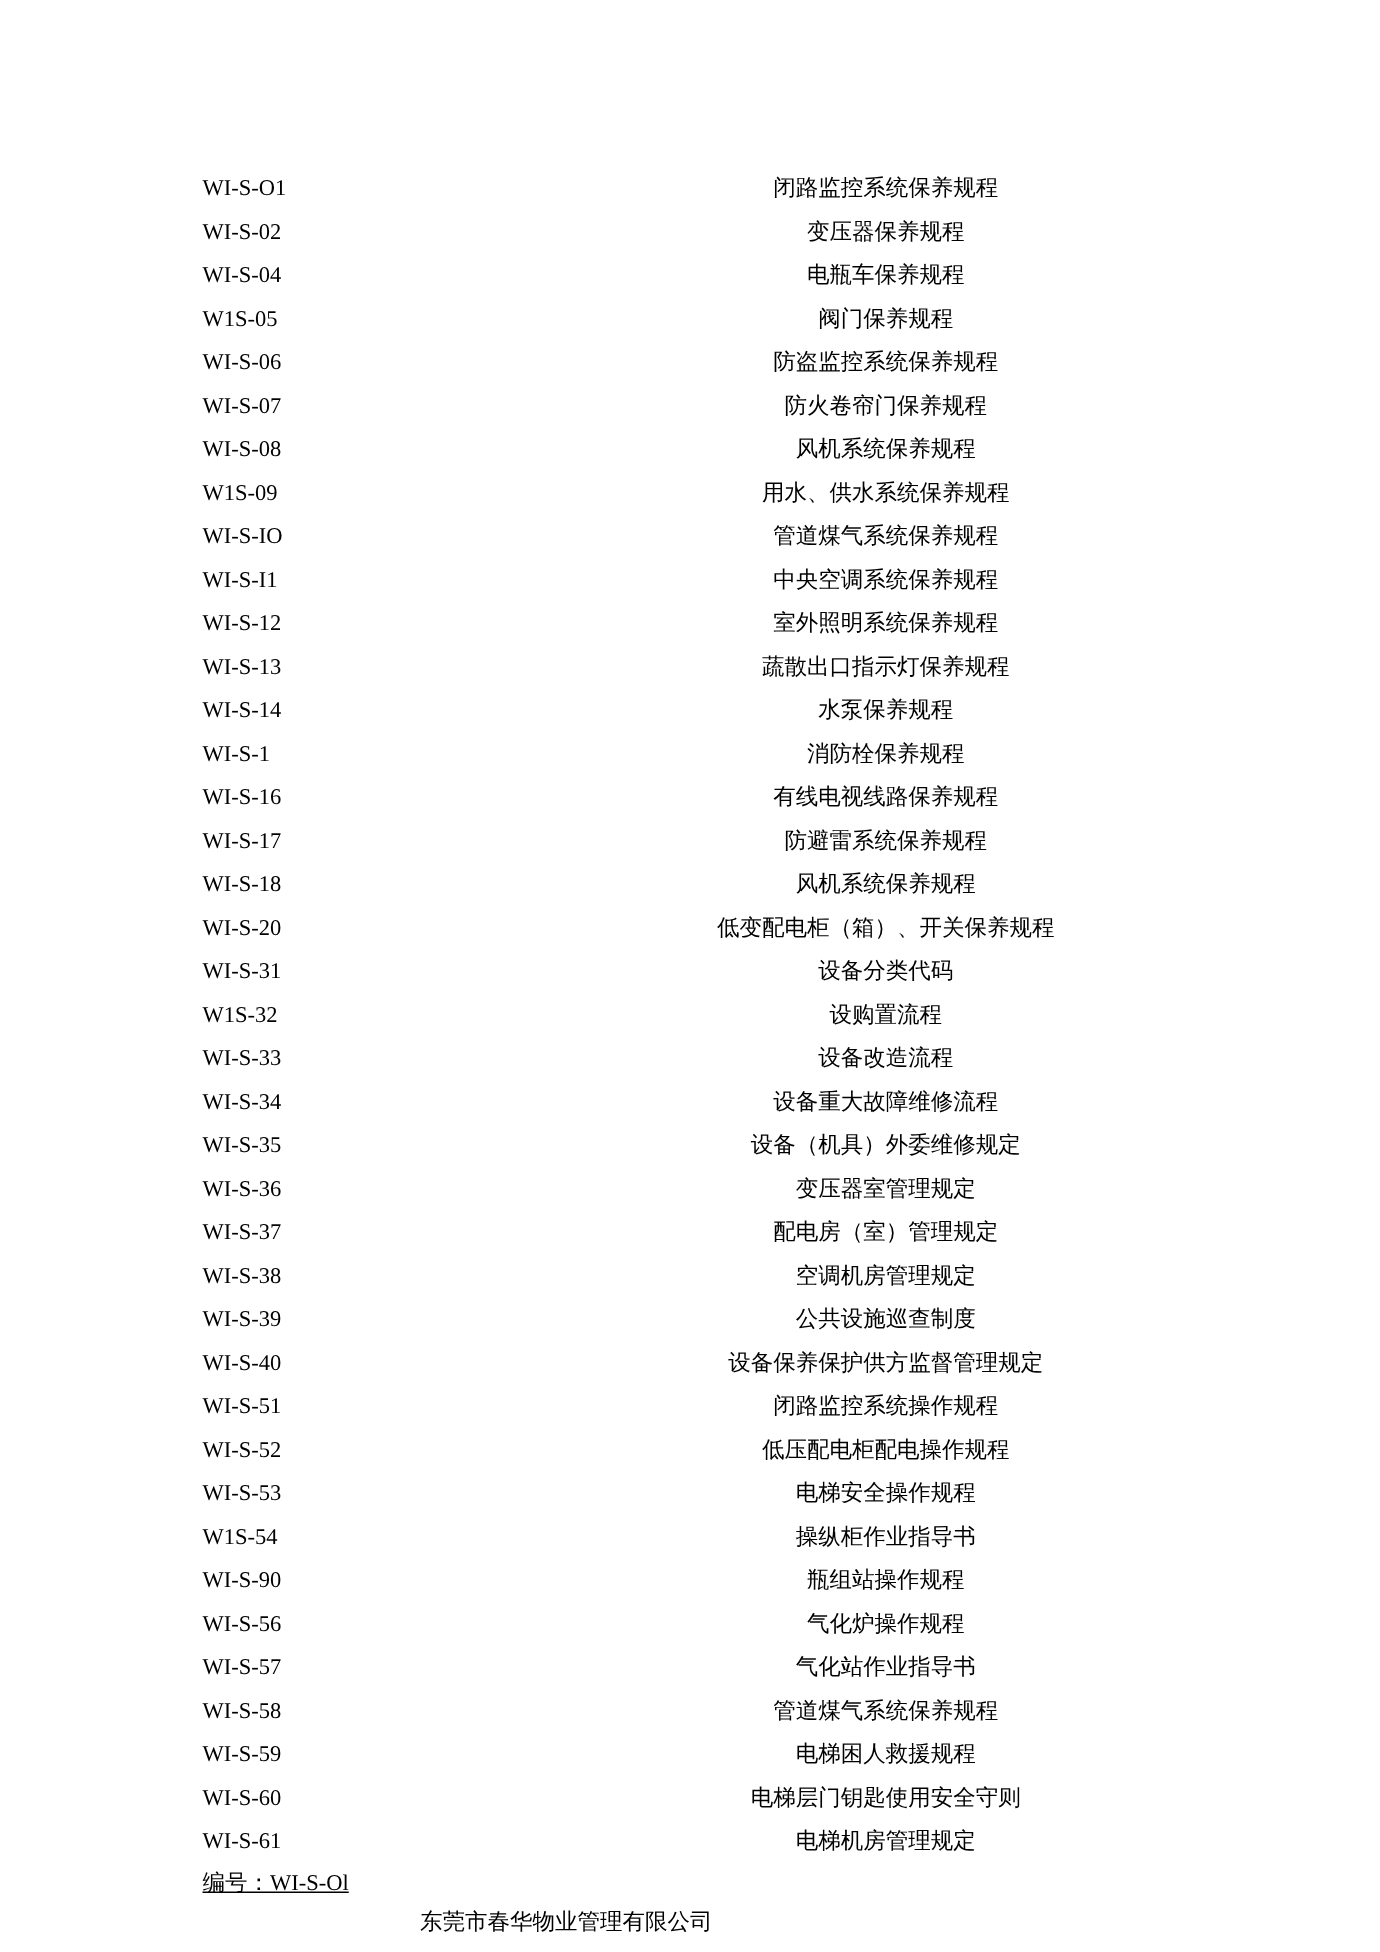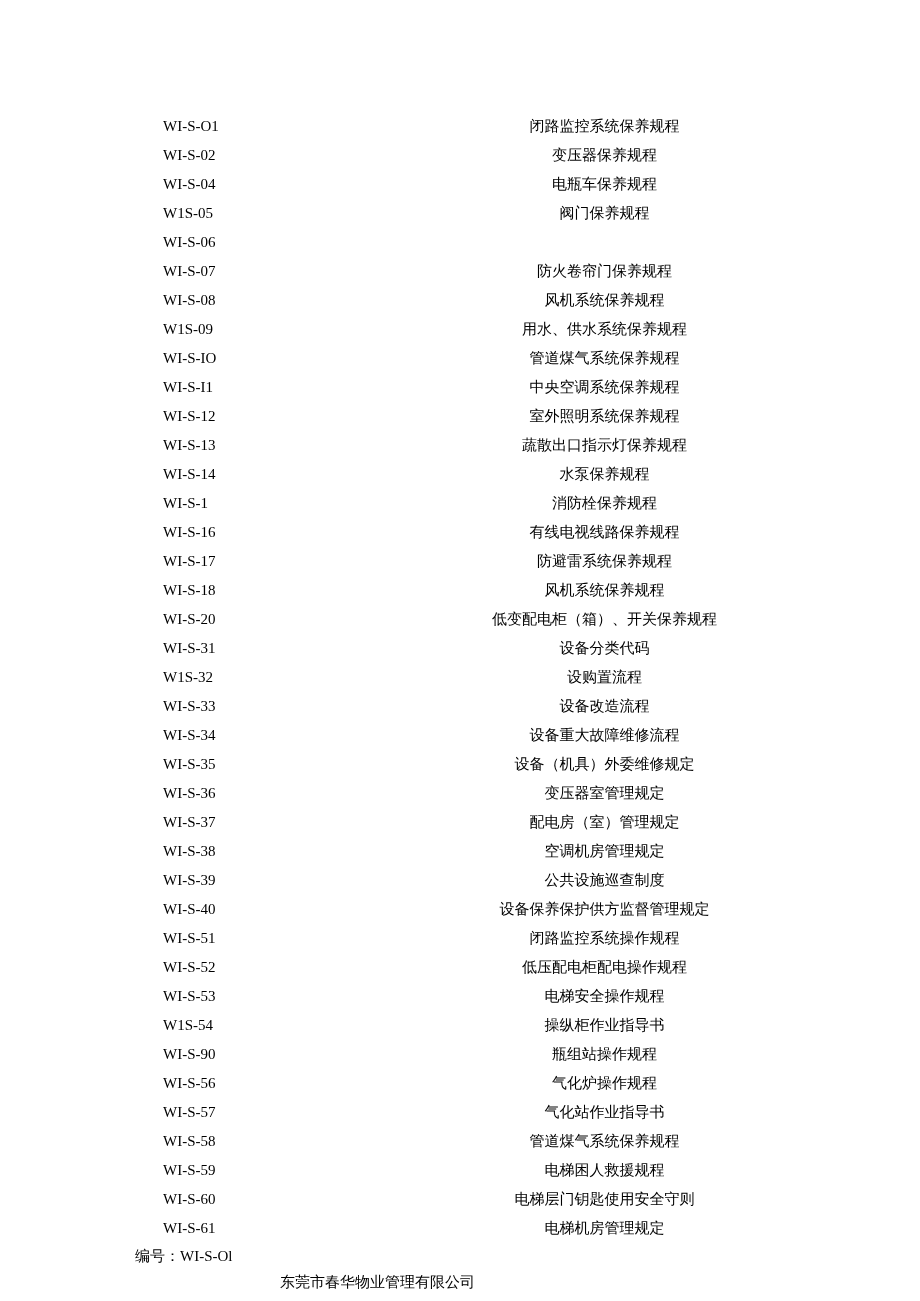--- a/index.html
+++ b/index.html
@@ -11,32 +11,32 @@
       padding-top: 112px;
       padding-left: 135px;
       padding-right: 100px;
       color: #000;
       font-size: 15px;
     }
     .row {
       display: flex;
       line-height: 29px;
       height: 29px;
-      margin-left: 28px;
     }
     .code {
       width: 226px;
       flex-shrink: 0;
     }
     .title {
       flex: 1;
       text-align: center;
     }
     .footer-line {
       line-height: 26px;
+      text-decoration: underline;
     }
     .footer-company {
       text-align: left;
       padding-left: 145px;
       line-height: 26px;
     }
   </style>
 </head>
 <body>
 
@@ -52,20 +52,21 @@
     <div class="row">
       <div class="code">WI-S-04</div>
       <div class="title">电瓶车保养规程</div>
     </div>
     <div class="row">
       <div class="code">W1S-05</div>
       <div class="title">阀门保养规程</div>
     </div>
     <div class="row">
       <div class="code">WI-S-06</div>
+      <div class="title">防盗监控系统保养规程</div>
     </div>
     <div class="row">
       <div class="code">WI-S-07</div>
       <div class="title">防火卷帘门保养规程</div>
     </div>
     <div class="row">
       <div class="code">WI-S-08</div>
       <div class="title">风机系统保养规程</div>
     </div>
     <div class="row">

